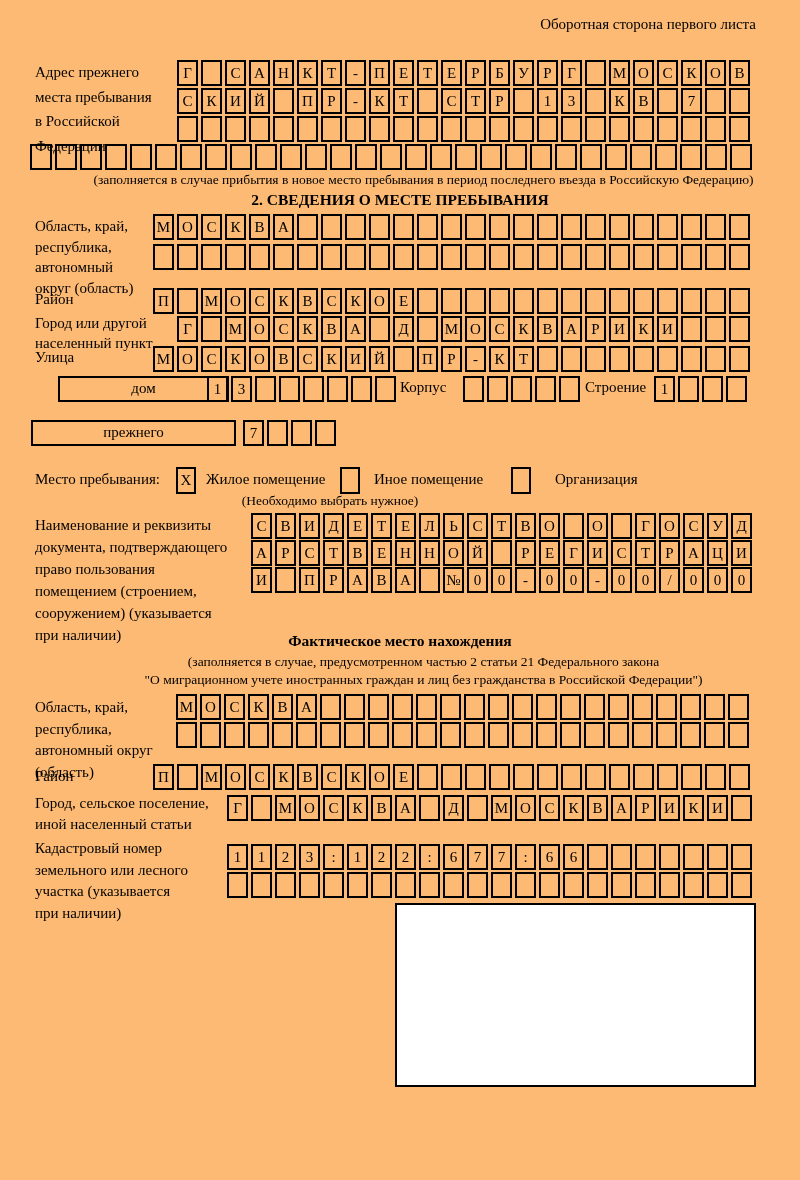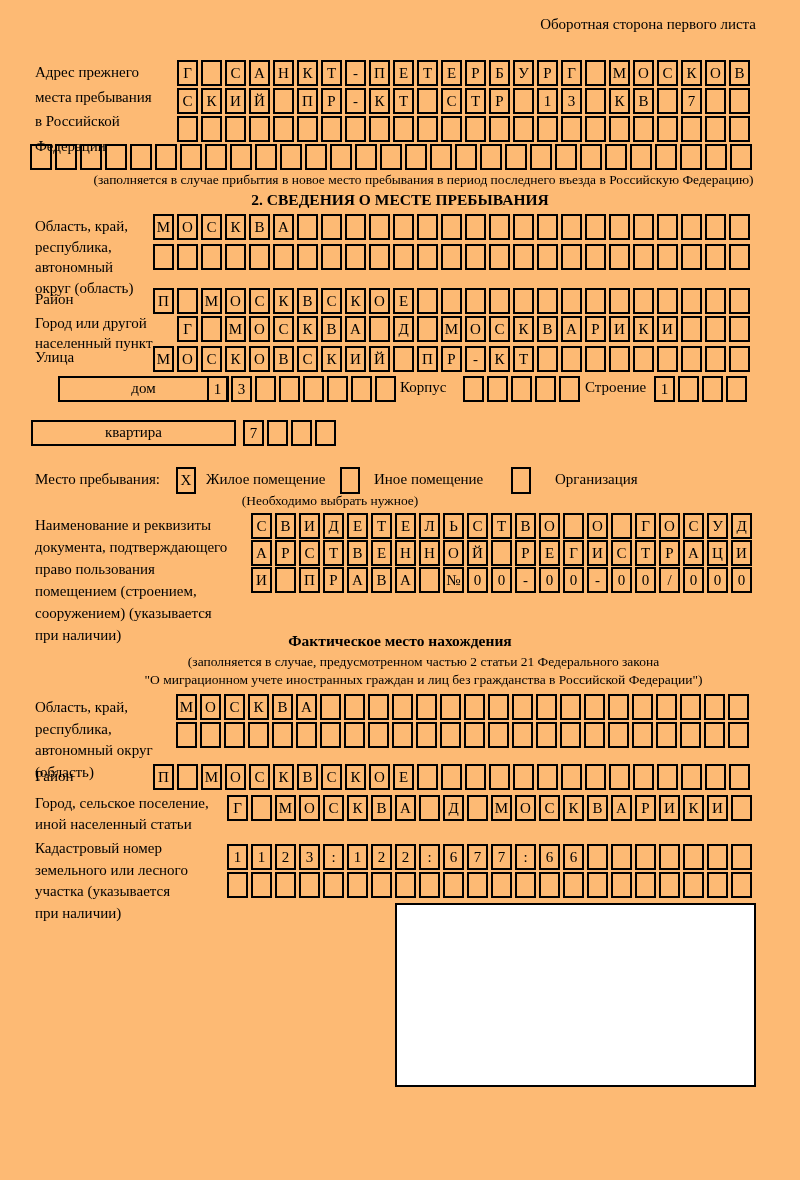--- a/index.html
+++ b/index.html
@@ -316,21 +316,21 @@
       <span class="cell"></span>
     </div>
   <div class="text" style="left:585px;top:379px;">Строение</div>
   <div class="cells" style="left:654px;top:376px;">
       <span class="cell">1</span>
       <span class="cell"></span>
       <span class="cell"></span>
       <span class="cell"></span>
     </div>
 
-  <div class="widebox" style="left:31px;top:420px;width:205px;">квартира</div>
+  <div class="widebox" style="left:31px;top:420px;width:205px;">прежнего</div>
   <div class="cells" style="left:243px;top:420px;">
       <span class="cell">7</span>
       <span class="cell"></span>
       <span class="cell"></span>
       <span class="cell"></span>
     </div>
 
   <div class="text" style="left:35px;top:471px;">Место пребывания:</div>
   <div class="checkbox" style="left:176px;top:467px;">X</div>
   <div class="text" style="left:206px;top:471px;">Жилое помещение</div>

